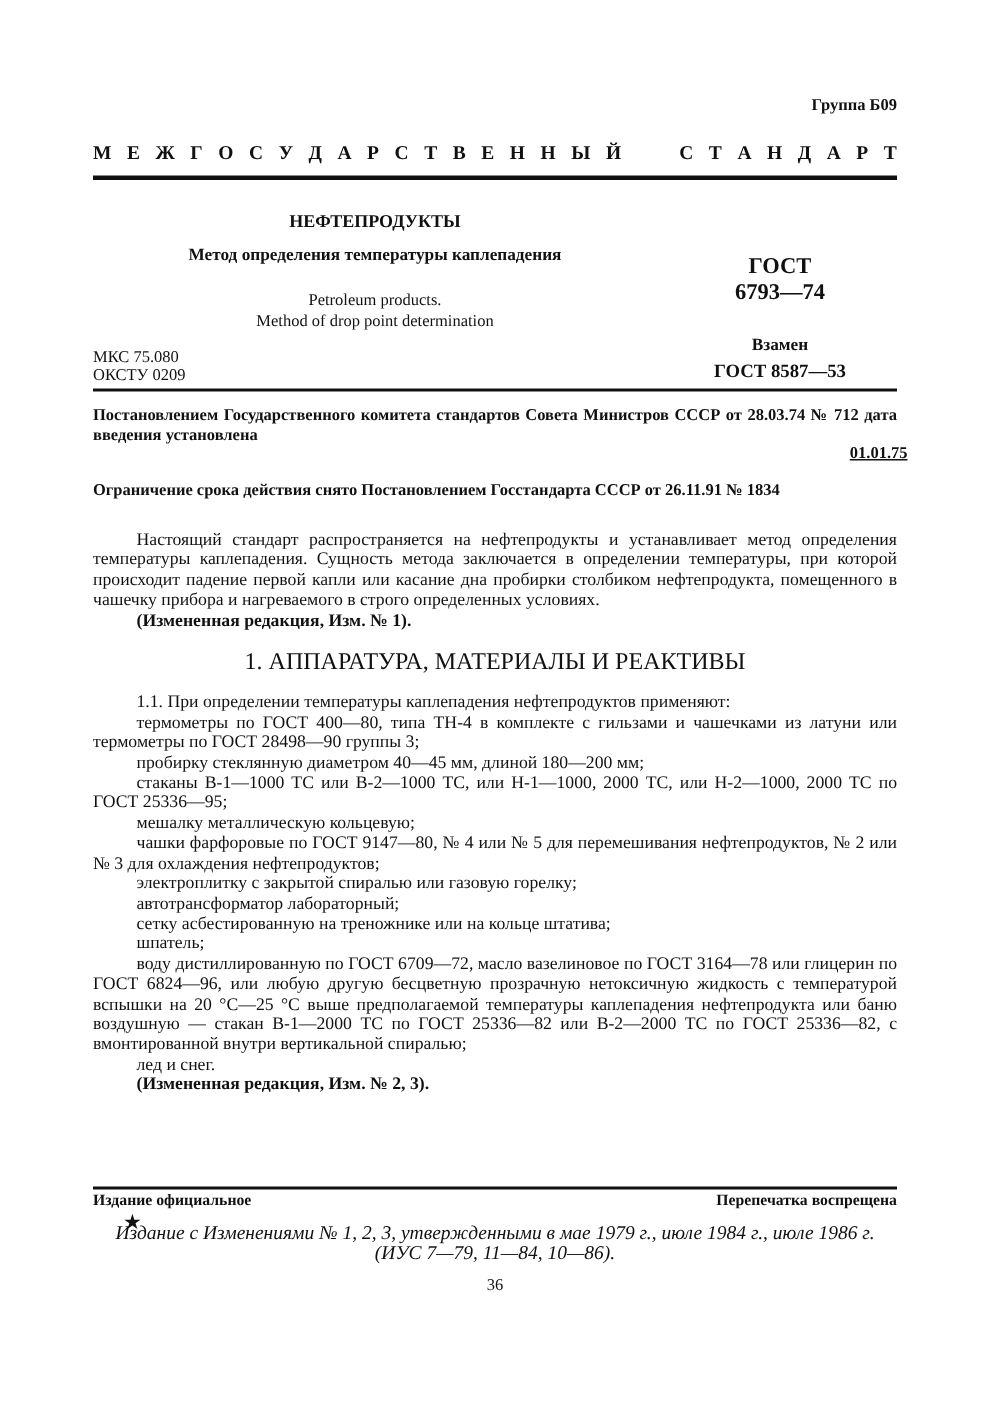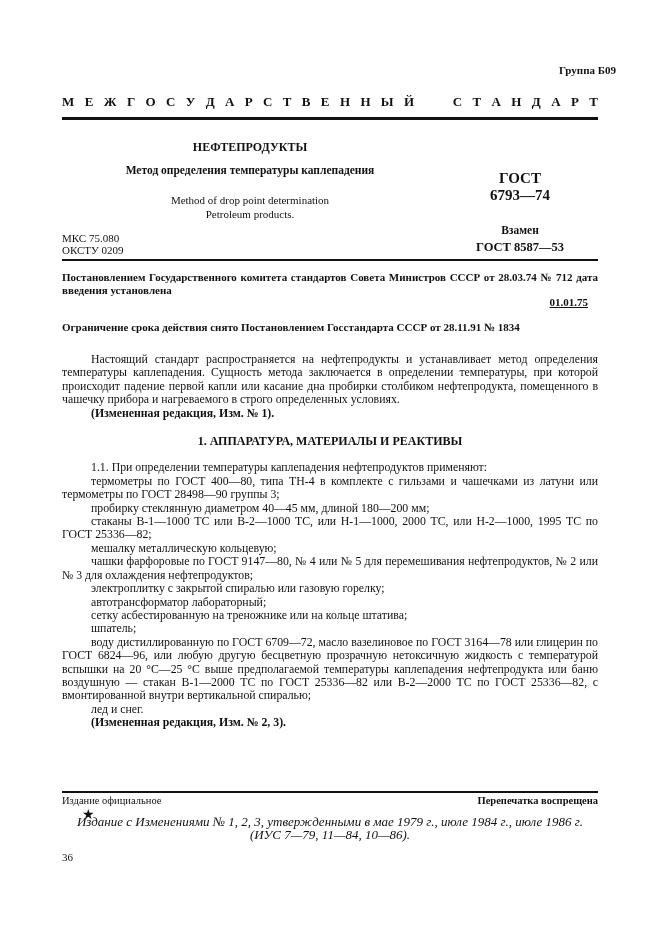--- a/index.html
+++ b/index.html
@@ -11,21 +11,21 @@
       width: 661px;
       height: 936px;
       position: relative;
       font-family: "Liberation Serif", "DejaVu Serif", serif;
       color: #111111;
       overflow: hidden;
     }
     .abs { position: absolute; }
 
     #group-label {
-      top: 64px; right: 45px;
+      top: 64px; right: 63px;
       font-size: 11px; font-weight: bold;
     }
     #std-banner {
       top: 94px; left: 62px; width: 536px;
       font-size: 13px; font-weight: bold;
       display: flex; justify-content: space-between;
     }
     #std-banner span { display: inline-block; }
     #std-banner .gap { width: 18px; }
 
@@ -58,65 +58,65 @@
       top: 232px; left: 62px;
       font-size: 11px; line-height: 12px;
     }
 
     #decree {
       top: 271px; left: 62px; width: 536px;
       font-size: 11px; font-weight: bold; line-height: 13px;
       text-align: justify;
     }
     #effective-date {
-      top: 296px; right: 73px;
+      top: 296px; right: 56px;
       font-size: 11px; font-weight: bold;
       text-decoration: underline;
     }
     #limitation {
       top: 321px; left: 62px;
       font-size: 11px; font-weight: bold;
     }
 
     #body {
       top: 353px; left: 62px; width: 536px;
       font-size: 11.8px; line-height: 13.4px;
     }
     #body p {
       margin: 0;
       text-align: justify;
       text-indent: 29px;
     }
     #body .amend { font-weight: bold; }
     #body h2 {
       margin: 15px 0 13px 0;
-      font-size: 12px; font-weight: bold;
+      font-size: 16px; font-weight: normal;
       text-align: center;
     }
 
     #foot-left {
       top: 795px; left: 62px;
-      font-size: 10.5px; font-weight: normal;
+      font-size: 10.5px; font-weight: bold;
     }
     #foot-right {
       top: 795px; right: 63px;
       font-size: 10.5px; font-weight: bold;
     }
     #star {
       top: 806px; left: 82px;
       font-size: 14px;
     }
     #edition-note {
       top: 815px; left: 62px; width: 536px;
       text-align: center;
       font-size: 13px; font-style: italic; line-height: 13px;
     }
     #page-number {
       top: 851px; left: 62px; width: 536px;
-      font-size: 11px;
+      text-align: center; font-size: 11px;
     }
   </style>
 </head>
 <body>
 
 <div id="group-label" class="abs">Группа Б09</div>
 
 <div id="std-banner" class="abs">
   <span>М</span>
   <span>Е</span>
@@ -146,51 +146,51 @@
   <span>Р</span>
   <span>Т</span>
 </div>
 
 <div id="rule-top" class="rule"></div>
 
 <div id="title-block" class="abs">
   <div id="title-main">НЕФТЕПРОДУКТЫ</div>
   <div id="title-sub">Метод определения температуры каплепадения</div>
   <div id="title-en">
+    <div>Petroleum products.</div>
     <div>Method of drop point determination</div>
-    <div>Petroleum products.</div>
   </div>
 </div>
 
 <div id="gost-block" class="abs">
   <div id="gost-label">ГОСТ</div>
   <div id="gost-number">6793—74</div>
   <div id="replaces-label">Взамен</div>
   <div id="replaces-number">ГОСТ 8587—53</div>
 </div>
 
 <div id="classif" class="abs">
   <div>МКС 75.080</div>
   <div>ОКСТУ 0209</div>
 </div>
 
 <div id="rule-mid" class="rule"></div>
 
 <div id="decree" class="abs">Постановлением Государственного комитета стандартов Совета Министров СССР от 28.03.74 № 712 дата введения установлена</div>
 <div id="effective-date" class="abs">01.01.75</div>
-<div id="limitation" class="abs">Ограничение срока действия снято Постановлением Госстандарта СССР от 28.11.91 № 1834</div>
+<div id="limitation" class="abs">Ограничение срока действия снято Постановлением Госстандарта СССР от 26.11.91 № 1834</div>
 
 <div id="body" class="abs">
   <p>Настоящий стандарт распространяется на нефтепродукты и устанавливает метод определения температуры каплепадения. Сущность метода заключается в определении температуры, при которой происходит падение первой капли или касание дна пробирки столбиком нефтепродукта, помещенного в чашечку прибора и нагреваемого в строго определенных условиях.</p>
   <p class="amend">(Измененная редакция, Изм. № 1).</p>
   <h2>1. АППАРАТУРА, МАТЕРИАЛЫ И РЕАКТИВЫ</h2>
   <p>1.1. При определении температуры каплепадения нефтепродуктов применяют:</p>
   <p>термометры по ГОСТ 400—80, типа ТН-4 в комплекте с гильзами и чашечками из латуни или термометры по ГОСТ 28498—90 группы 3;</p>
   <p>пробирку стеклянную диаметром 40—45 мм, длиной 180—200 мм;</p>
-  <p>стаканы В-1—1000 ТС или В-2—1000 ТС, или Н-1—1000, 2000 ТС, или Н-2—1000, 1995 ТС по ГОСТ 25336—82;</p>
+  <p>стаканы В-1—1000 ТС или В-2—1000 ТС, или Н-1—1000, 2000 ТС, или Н-2—1000, 2000 ТС по ГОСТ 25336—95;</p>
   <p>мешалку металлическую кольцевую;</p>
   <p>чашки фарфоровые по ГОСТ 9147—80, № 4 или № 5 для перемешивания нефтепродуктов, № 2 или № 3 для охлаждения нефтепродуктов;</p>
   <p>электроплитку с закрытой спиралью или газовую горелку;</p>
   <p>автотрансформатор лабораторный;</p>
   <p>сетку асбестированную на треножнике или на кольце штатива;</p>
   <p>шпатель;</p>
   <p>воду дистиллированную по ГОСТ 6709—72, масло вазелиновое по ГОСТ 3164—78 или глицерин по ГОСТ 6824—96, или любую другую бесцветную прозрачную нетоксичную жидкость с температурой вспышки на 20 °С—25 °С выше предполагаемой температуры каплепадения нефтепродукта или баню воздушную — стакан В-1—2000 ТС по ГОСТ 25336—82 или В-2—2000 ТС по ГОСТ 25336—82, с вмонтированной внутри вертикальной спиралью;</p>
   <p>лед и снег.</p>
   <p class="amend">(Измененная редакция, Изм. № 2, 3).</p>
 </div>

